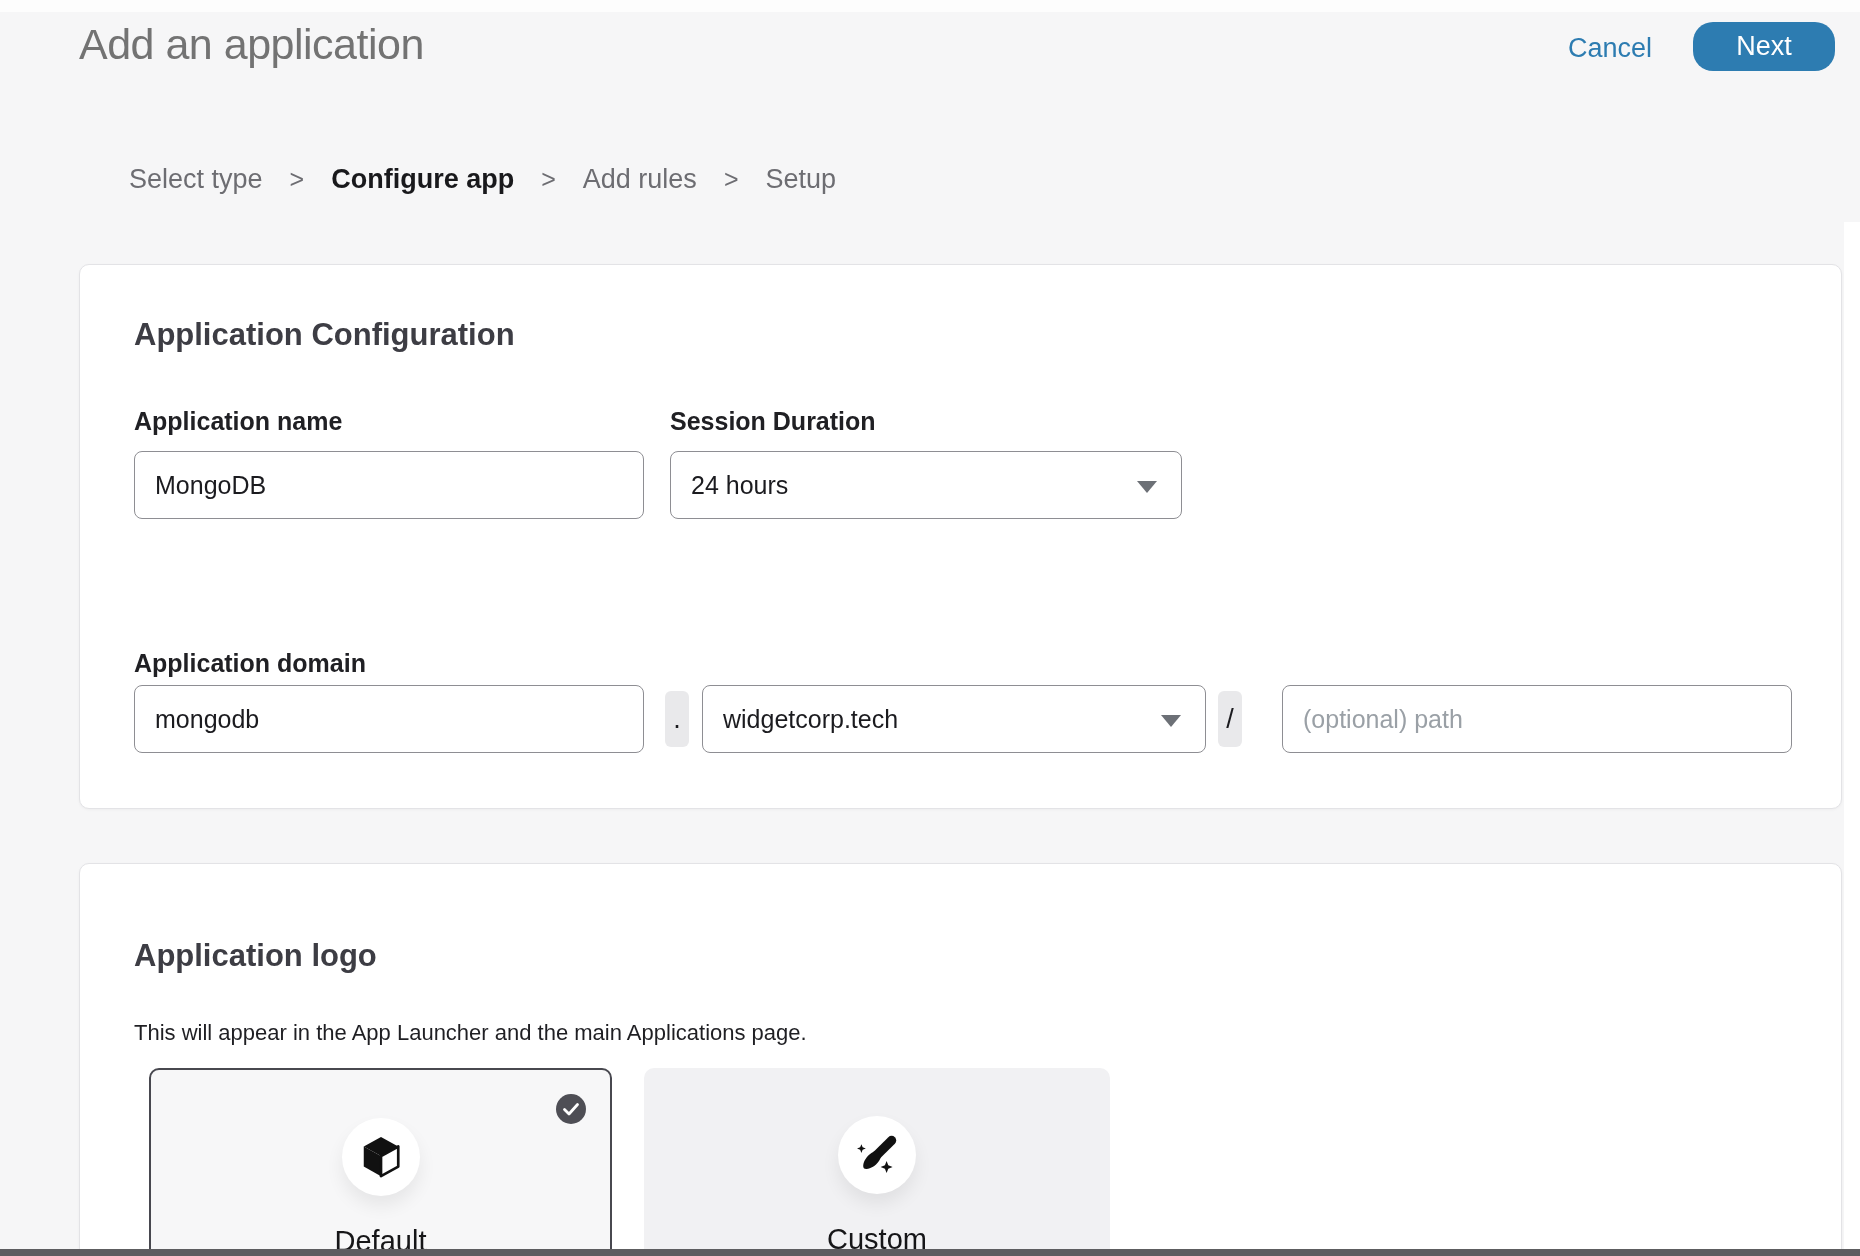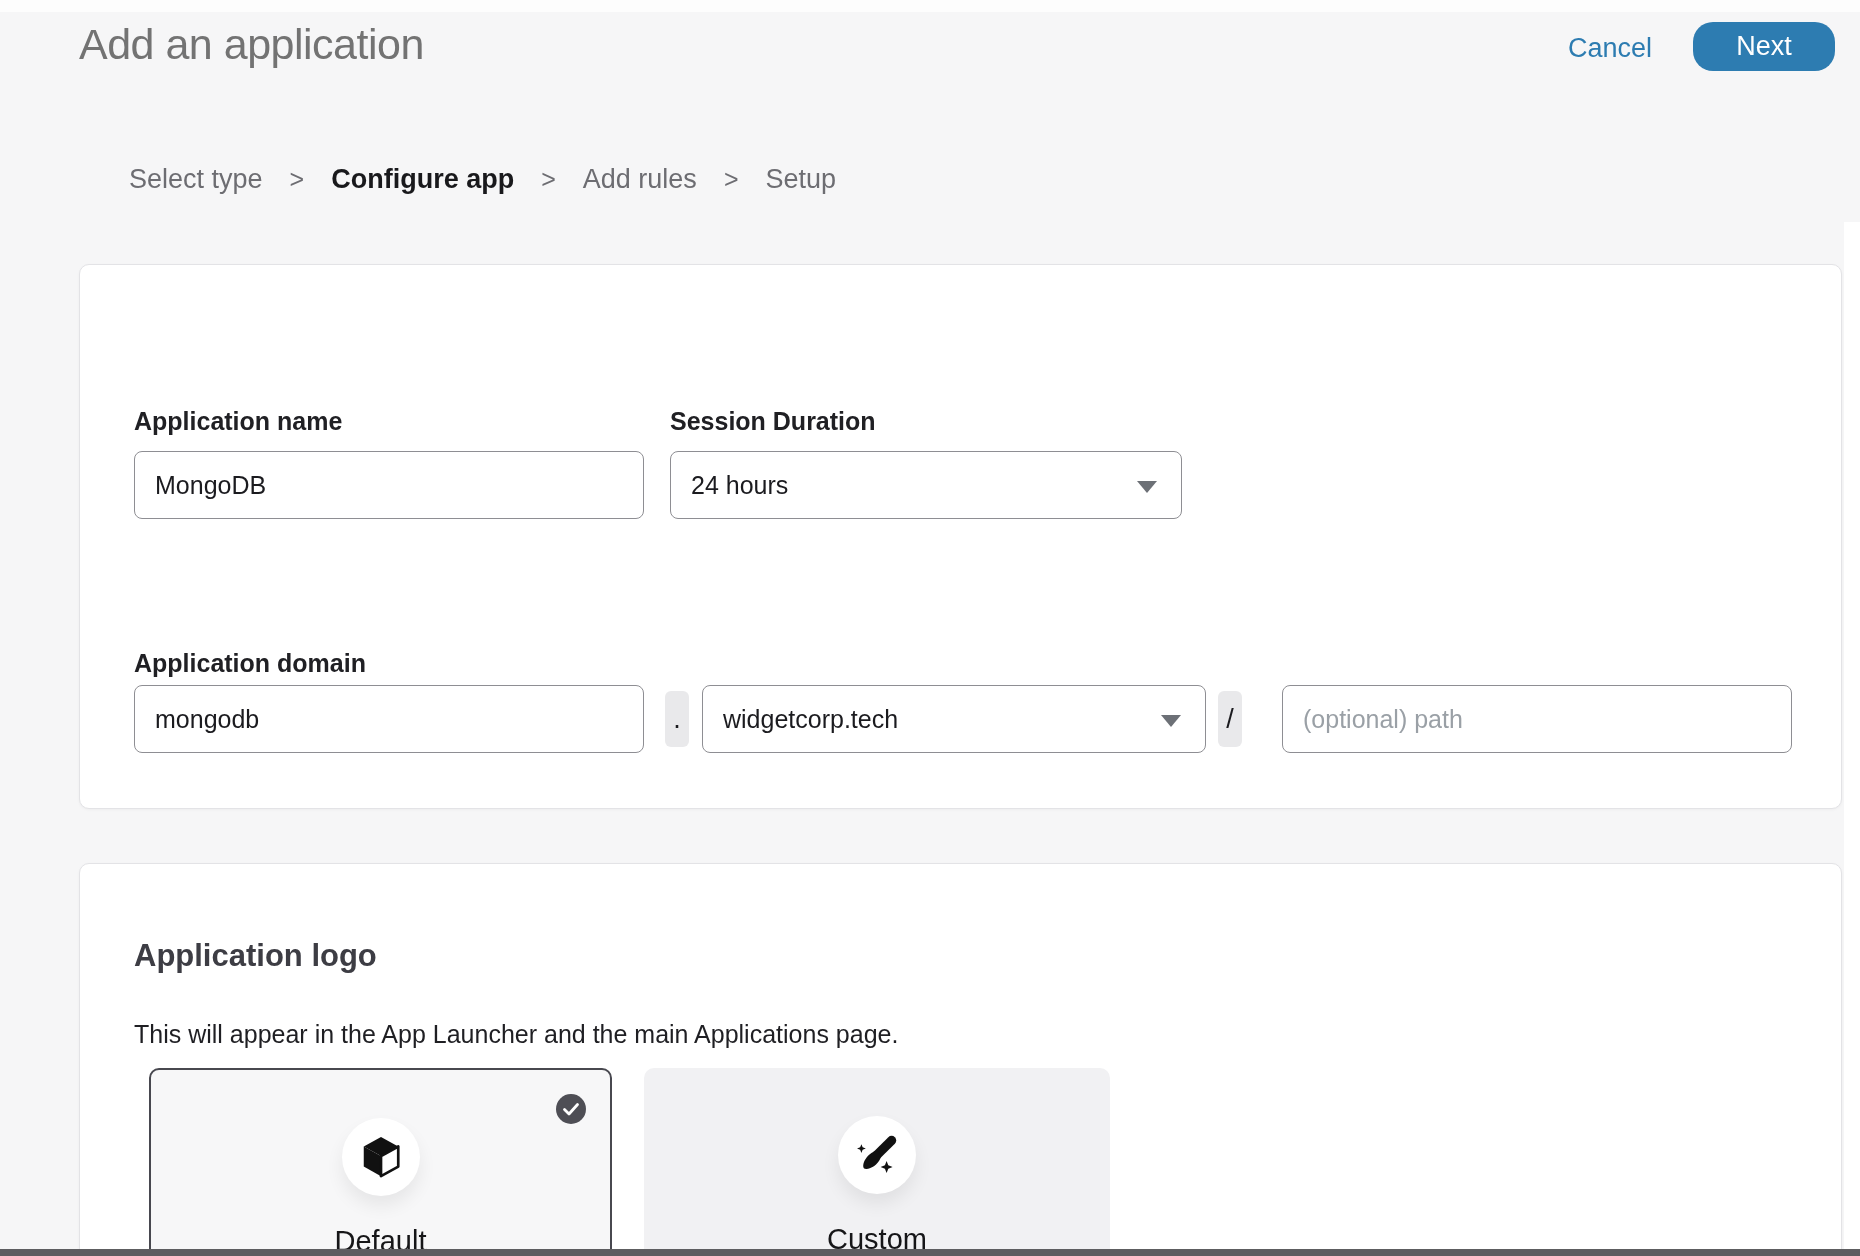--- a/index.html
+++ b/index.html
@@ -39,21 +39,21 @@
       border-radius:8px; font-size:25px; font-family:inherit; color:#1b1b1f; padding:0 20px; }
   .text-input::placeholder { color:#9aa0a6; }
   .select-box { display:flex; align-items:center; cursor:pointer; }
   .caret { position:absolute; right:24px; top:29px; width:0; height:0;
            border-left:10px solid transparent; border-right:10px solid transparent;
            border-top:12px solid #6c7076; }
 
   .sep-chip { position:absolute; width:24px; height:56px; background:#e9e9eb; border-radius:6px;
               display:flex; align-items:center; justify-content:center; font-size:27px; color:#1b1b1f; }
 
-  .logo-desc { position:absolute; left:54px; top:156px; font-size:25px; color:#1f1f23; }
+  .logo-desc { position:absolute; left:54px; top:156px; font-size:22px; color:#1f1f23; }
 
   .logo-tile { position:absolute; top:204px; height:290px; border-radius:10px; cursor:pointer; }
   .tile-default { left:69px; width:463px; background:#f7f7f8; border:2px solid #48484f; }
   .tile-custom  { left:564px; width:466px; background:#f1f1f3; }
 
   .tile-circle { position:absolute; left:50%; top:48px; transform:translateX(-50%);
                  width:78px; height:78px; border-radius:50%; background:#ffffff;
                  box-shadow:0 10px 18px rgba(0,0,0,0.07); display:flex; align-items:center;
                  justify-content:center; }
   .tile-label { position:absolute; left:0; right:0; top:155px; text-align:center;
@@ -79,20 +79,21 @@
     <span class="step">Select type</span>
     <span class="sep">&gt;</span>
     <span class="step active">Configure app</span>
     <span class="sep">&gt;</span>
     <span class="step">Add rules</span>
     <span class="sep">&gt;</span>
     <span class="step">Setup</span>
   </div>
 
   <div class="card card-config">
+    <h2>Application Configuration</h2>
 
     <span class="field-label" style="left:54px; top:142px;">Application name</span>
     <input class="text-input" style="left: 54px; top: 186px; width: 510px;" type="text" value="MongoDB">
 
     <span class="field-label" style="left:590px; top:142px;">Session Duration</span>
     <div class="select-box" style="left:590px; top:186px; width:512px;">
       <span>24 hours</span>
       <span class="caret"></span>
     </div>
 

